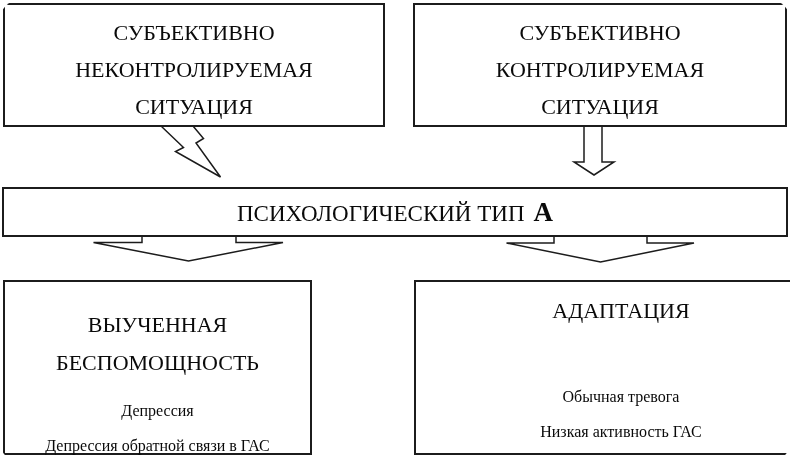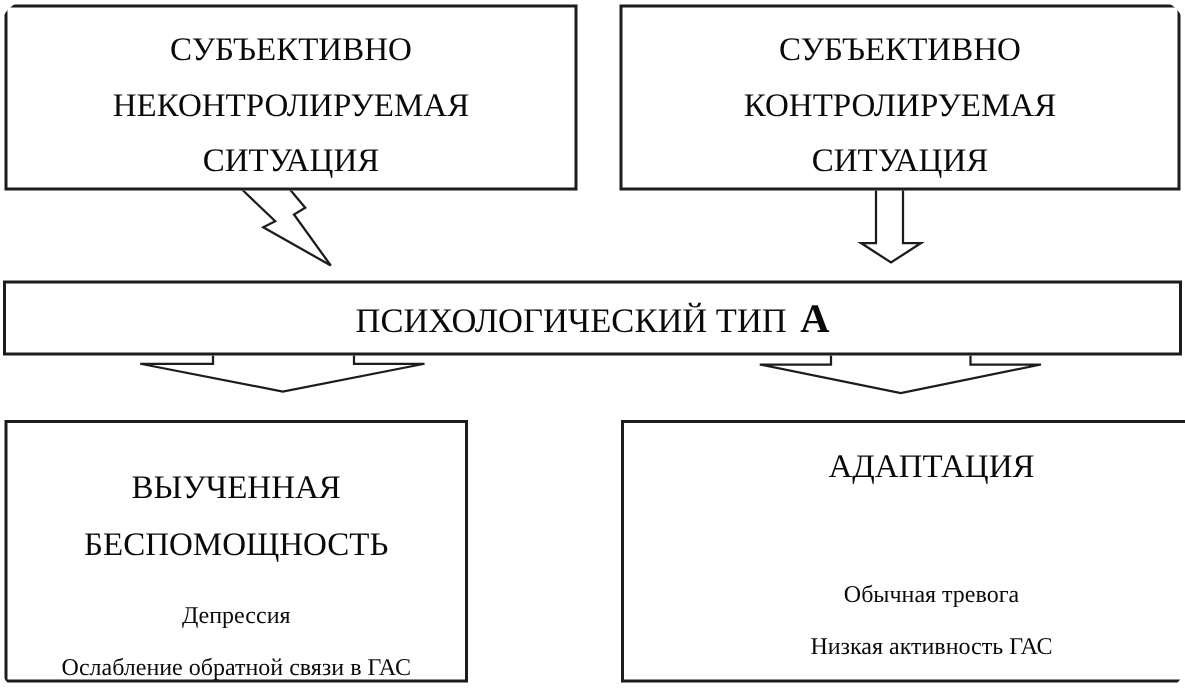--- a/index.html
+++ b/index.html
@@ -92,21 +92,21 @@
     </div>
   </div>
 
   <div class="box box-bottom-left">
     <div class="title-block">
       <div class="caps-line">ВЫУЧЕННАЯ</div>
       <div class="caps-line">БЕСПОМОЩНОСТЬ</div>
     </div>
     <div class="body-block">
       <div class="body-line">Депрессия</div>
-      <div class="body-line">Ослабление обратной связи в ГАС</div>
+      <div class="body-line">Депрессия обратной связи в ГАС</div>
     </div>
   </div>
 
   <div class="box box-bottom-right">
     <div class="title-block">
       <div class="caps-line">АДАПТАЦИЯ</div>
       <div class="caps-line"></div>
     </div>
     <div class="body-block">
       <div class="body-line">Обычная тревога</div>

